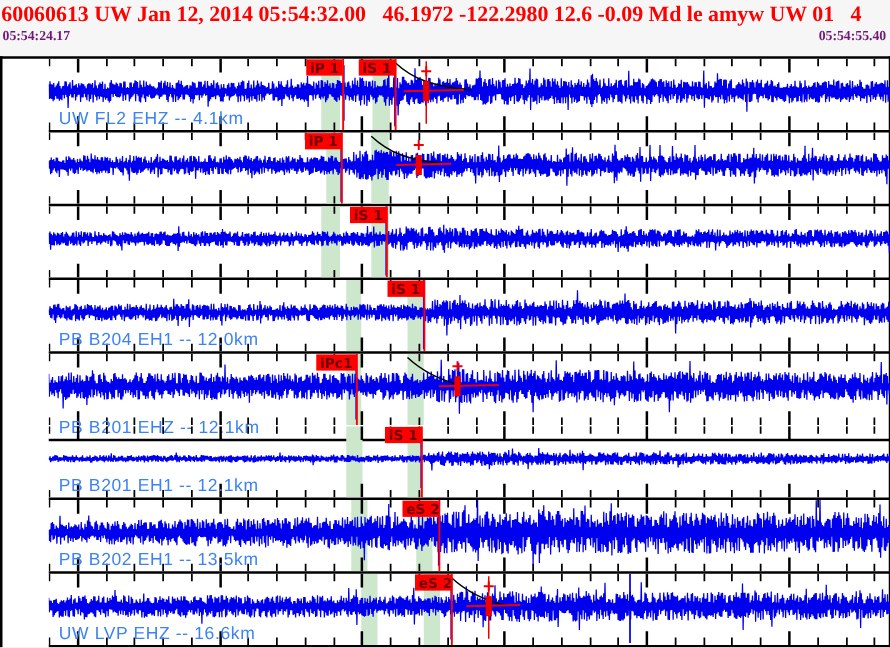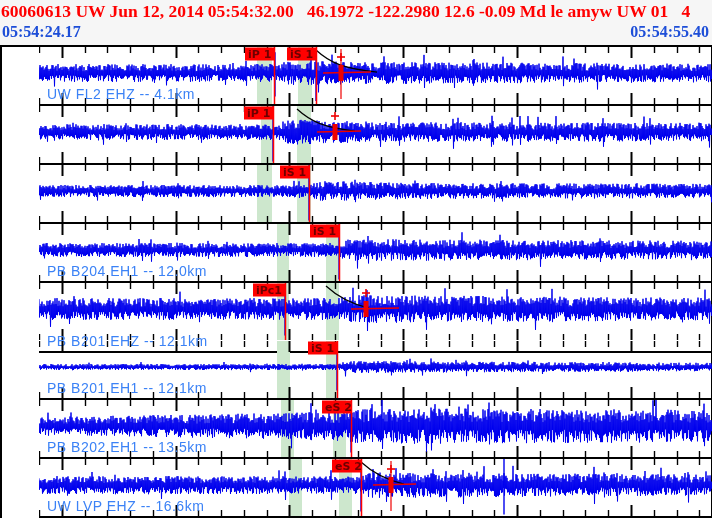--- a/index.html
+++ b/index.html
@@ -3,37 +3,37 @@
 <meta charset="utf-8">
 <style>
   html,body{margin:0;padding:0;background:#e8e8e8;}
   #app{position:relative;width:712px;height:518px;background:#ffffff;overflow:hidden;
        font-family:"Liberation Sans",sans-serif;}
   #hdr{position:absolute;top:0;left:0;width:712px;height:45px;background:#f6f6f6;}
   .title{position:absolute;top:0;left:1px;width:711px;font-family:"Liberation Serif",serif;
          font-weight:bold;font-size:17.5px;line-height:23px;color:#ff0000;white-space:pre;
          overflow:hidden;}
   .tstamp{position:absolute;top:23px;font-family:"Liberation Serif",serif;font-weight:bold;
-          font-size:16px;color:#1d4ed8;}
+          font-size:11px;color:#701a75;}
   .tleft{left:2px;} .tright{right:3px;}
   #plot{position:absolute;top:45px;left:0;width:712px;height:473px;box-sizing:border-box;
         border-top:2px solid #000;border-left:2px solid #000;border-right:1px solid #000;
         background:#fff;}
   .trace-row{position:absolute;left:0;width:709px;box-sizing:border-box;
              border-bottom:2px solid #000;margin-left:37px;}
   .trace-row svg{display:block;}
   .trace-label{position:absolute;left:8px;bottom:2px;font-size:14px;color:#3b82f6;
                letter-spacing:0.5px;white-space:pre;}
 </style>
 </head>
 <body>
 
 <div id="app">
   <div id="hdr">
-    <div class="title">60060613 UW Jun 12, 2014 05:54:32.00   46.1972 -122.2980 12.6 -0.09 Md le amyw UW 01   4</div>
+    <div class="title">60060613 UW Jan 12, 2014 05:54:32.00   46.1972 -122.2980 12.6 -0.09 Md le amyw UW 01   4</div>
     <div class="tstamp tleft">05:54:24.17</div>
     <div class="tstamp tright">05:54:55.40</div>
   </div>
   <div id="plot">
       <div class="trace-row" style="top: 0px; height: 58.875px;">
         <svg width="709" height="57" viewBox="0 0 709 57">
           <rect x="218" y="0" width="15" height="57" fill="#cde7cd"></rect>
           <rect x="259" y="0" width="14" height="57" fill="#cde7cd"></rect>
           <line x1="0.5" y1="0" x2="0.5" y2="6" stroke="#000000" stroke-width="1.4"></line>
           <line x1="0.5" y1="57" x2="0.5" y2="51" stroke="#000000" stroke-width="1.4"></line>

